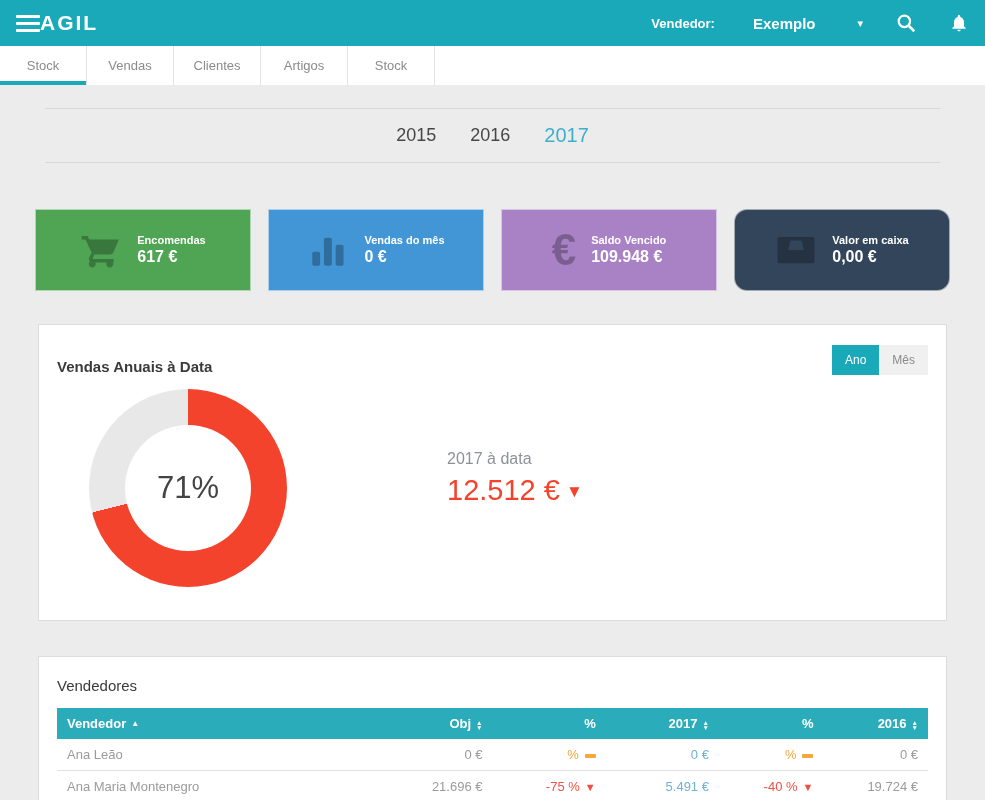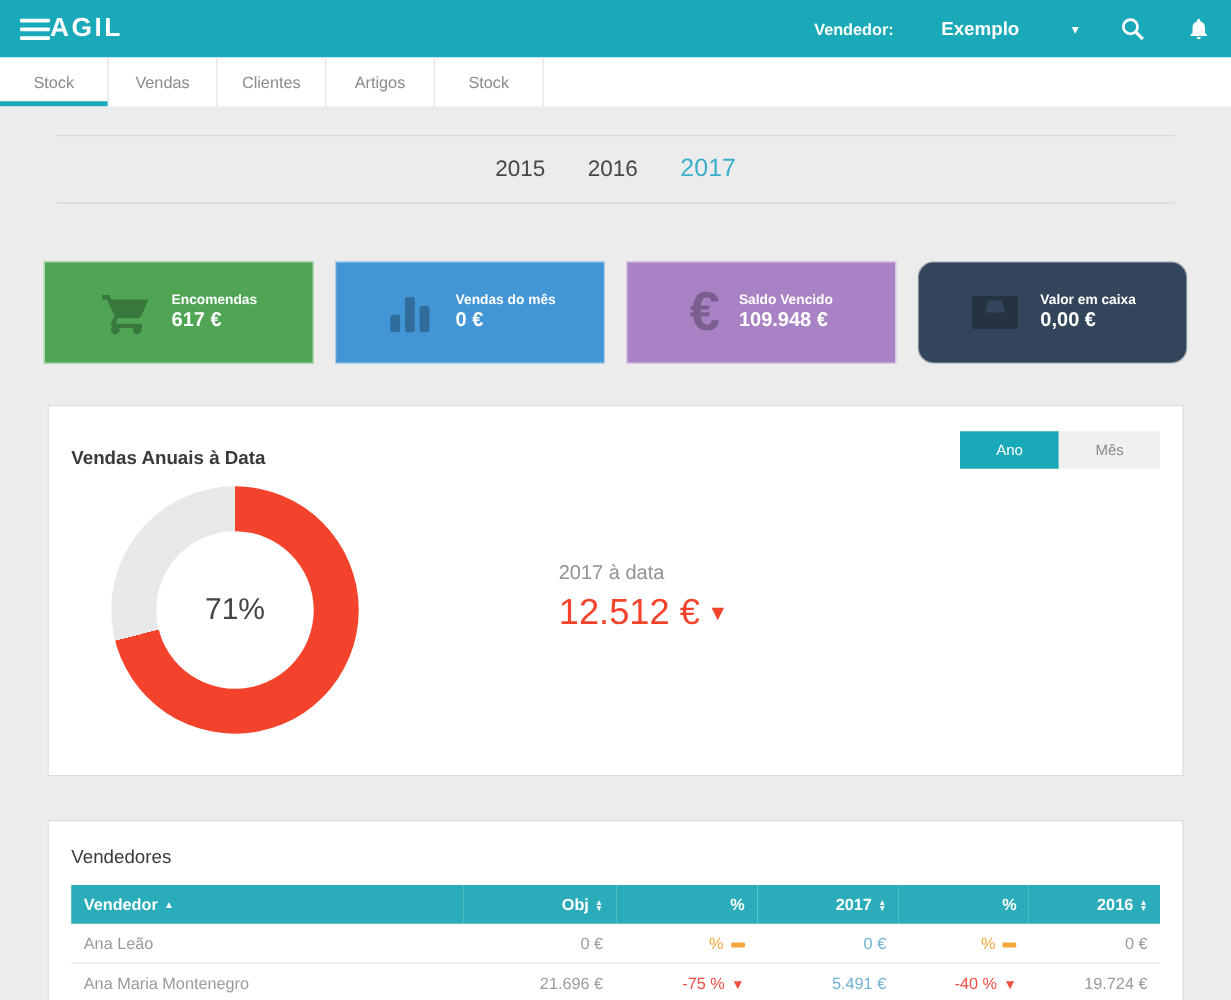--- a/index.html
+++ b/index.html
@@ -38,27 +38,27 @@
   .card-icon .euro-glyph { font-size:44px; font-weight:bold; line-height:42px; }
   .card-text .card-label { font-size:11px; font-weight:bold; }
   .card-text .card-value { font-size:16px; font-weight:bold; margin-top:2px; }
 
   
   .panel { background:#fff; border:1px solid #dcdcdc; margin:0 38px; }
   .panel.sales { margin-top:33px; height:297px; padding:20px 18px; }
   .panel-head { display:flex; align-items:flex-end; justify-content:space-between; }
   .panel-title { font-size:15px; font-weight:bold; color:#3a3a3a; padding-top:12px; }
   .toggle-group { display:flex; }
-  .toggle-btn { font-size:12px; padding:8px 29px; background:#f0f0f0; color:#8a8a8a; border:none; cursor:pointer; }
+  .toggle-btn { font-size:12px; padding:8px 13px; background:#f0f0f0; color:#8a8a8a; border:none; cursor:pointer; }
   .toggle-btn.active { background:#1aa9b8; color:#fff; }
 
   .sales-body { display:flex; align-items:center; margin-top:14px; }
   .donut-wrap { width:198px; height:198px; margin-left:32px; position:relative; border-radius:50%; flex:none; }
   .donut-hole { position:absolute; left:36px; top:36px; width:126px; height:126px; background:#fff; border-radius:50%;
-                display:flex; align-items:center; justify-content:center; font-size:24px; color:#444; }
+                display:flex; align-items:center; justify-content:center; font-size:31px; color:#444; }
   .values-row { display:flex; gap:58px; margin-left:160px; margin-top:-20px; }
   .value-label { font-size:16px; color:#8d9296; }
   .value-main { font-size:29px; margin-top:6px; white-space:nowrap; }
   .value-main.current { color:#f4432c; }
   .value-main.previous { color:#8d9296; }
   .trend-inline { font-size:17px; vertical-align:middle; margin-left:6px; }
 
   
   .panel.vendors { margin-top:35px; height:200px; padding:20px 18px 0 18px; }
   .vendors-title { font-size:15px; font-weight:normal; color:#3a3a3a; }

